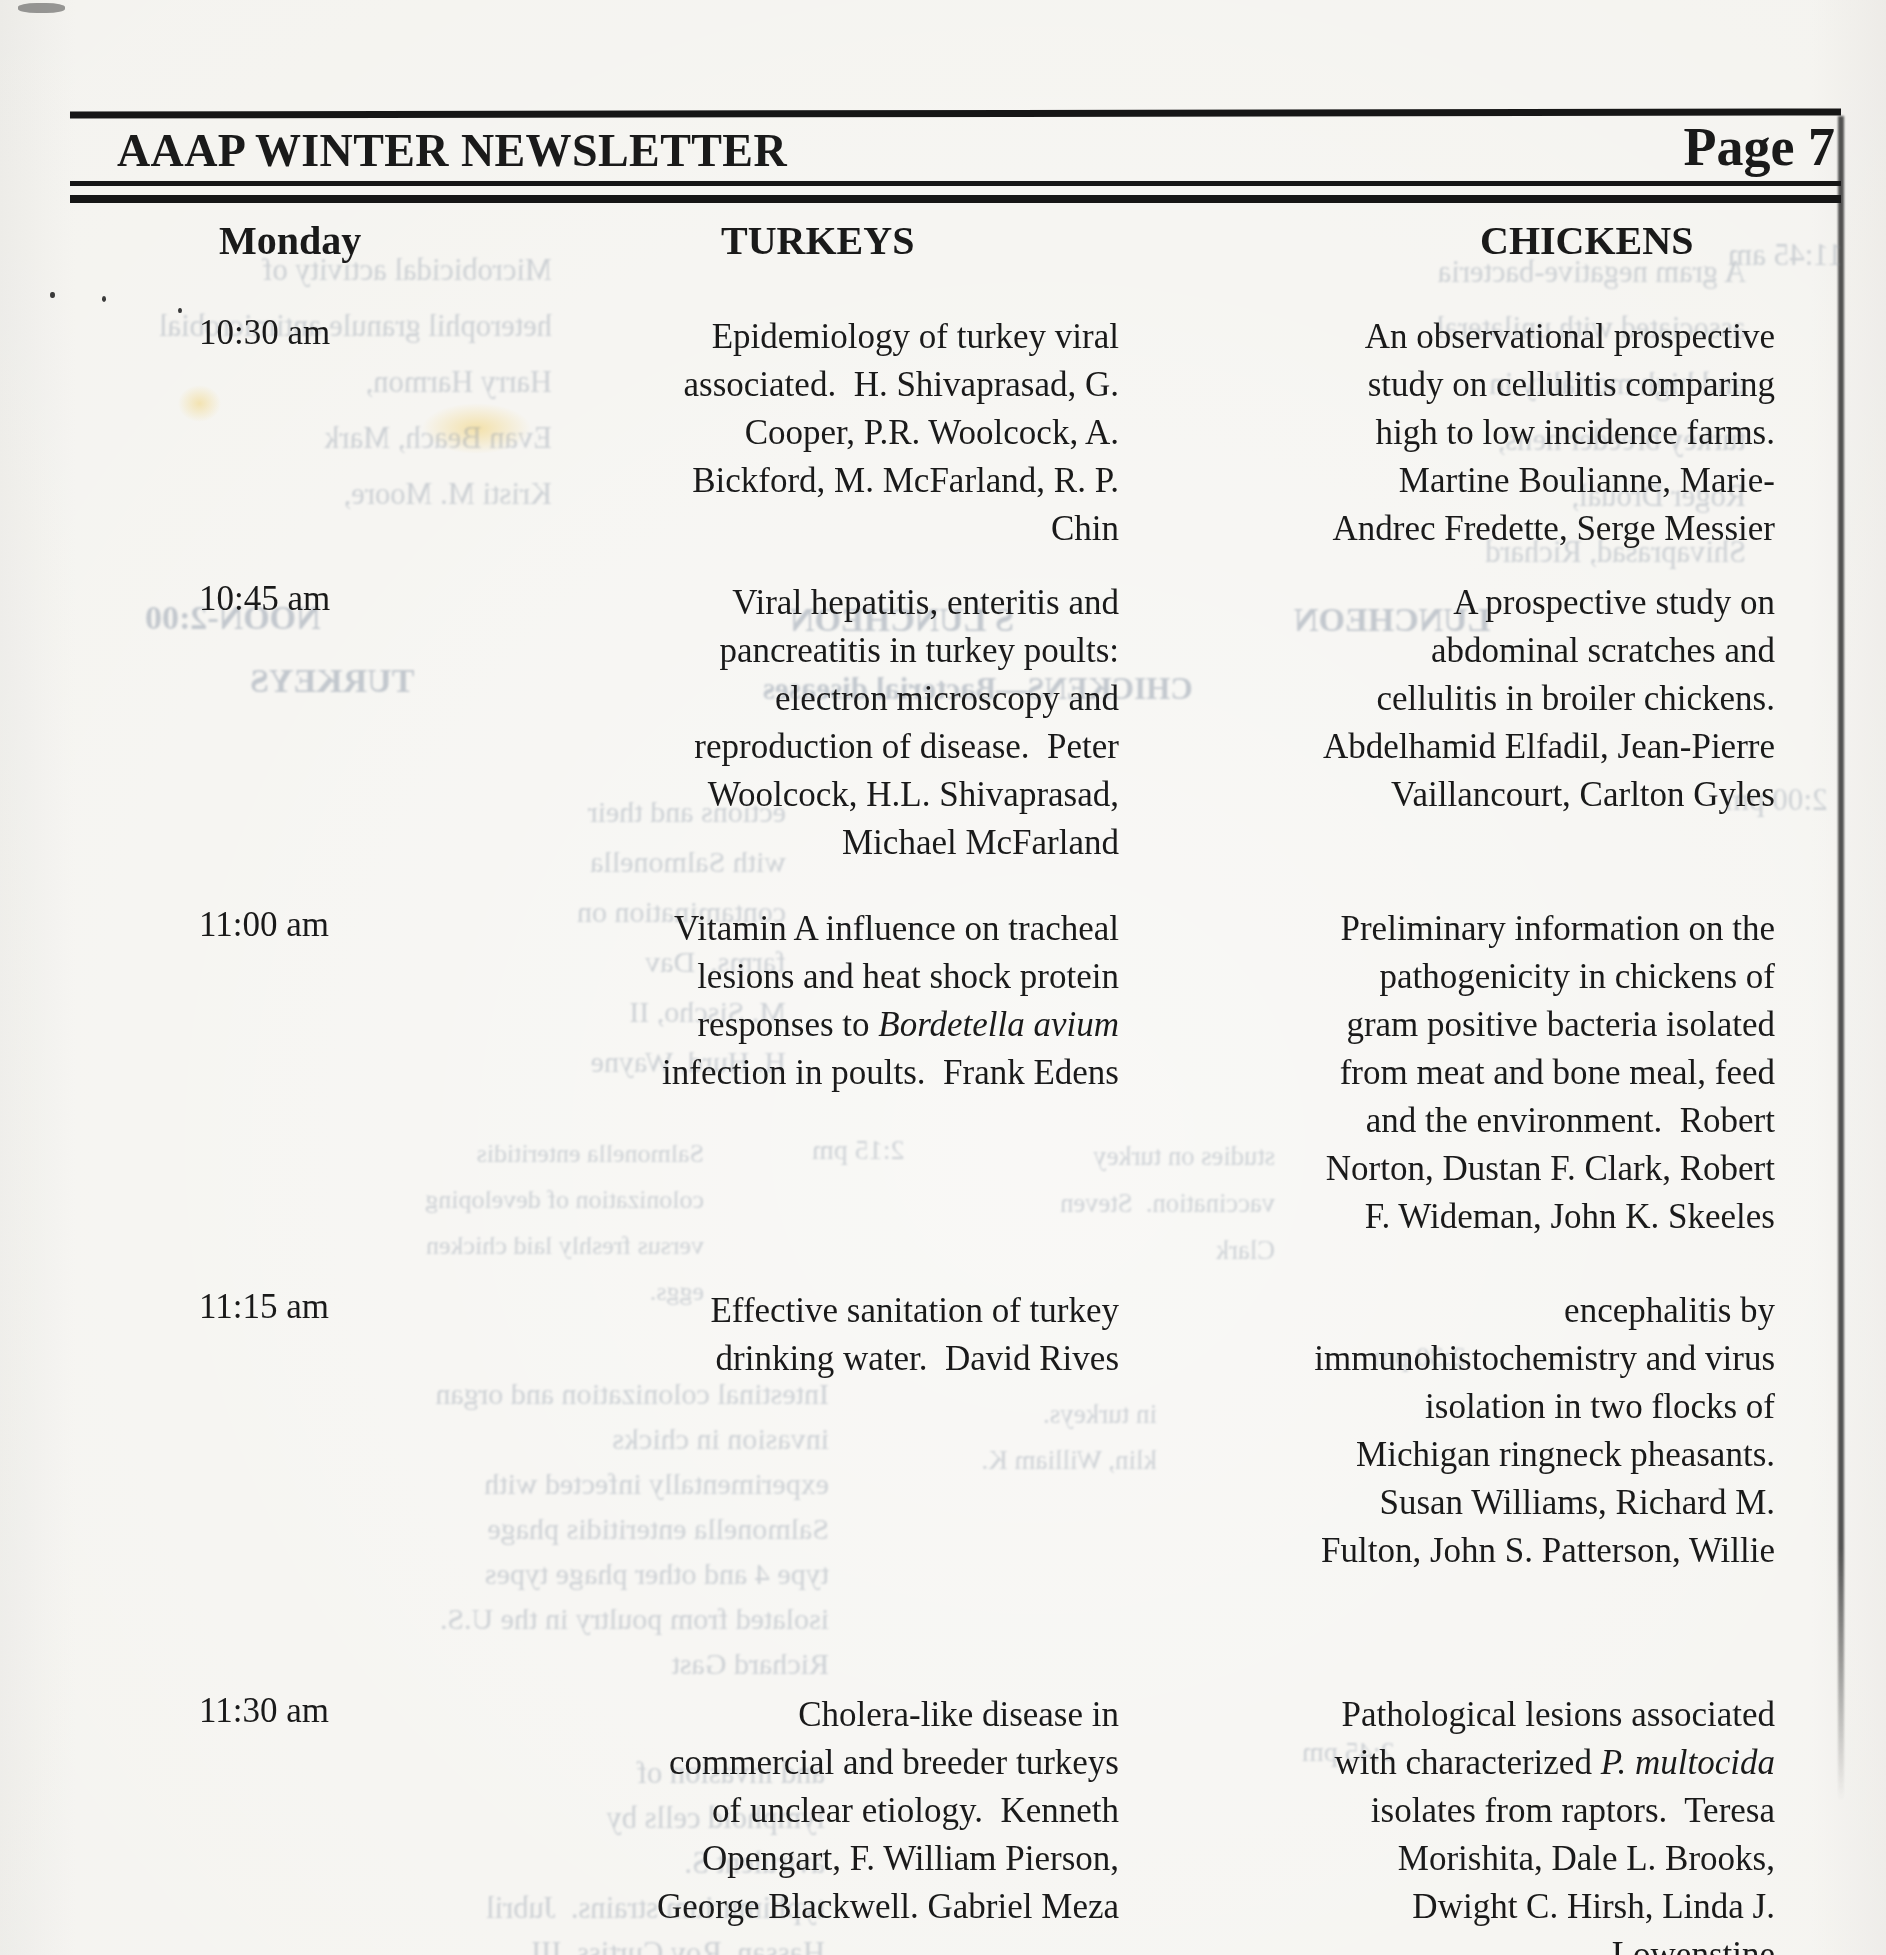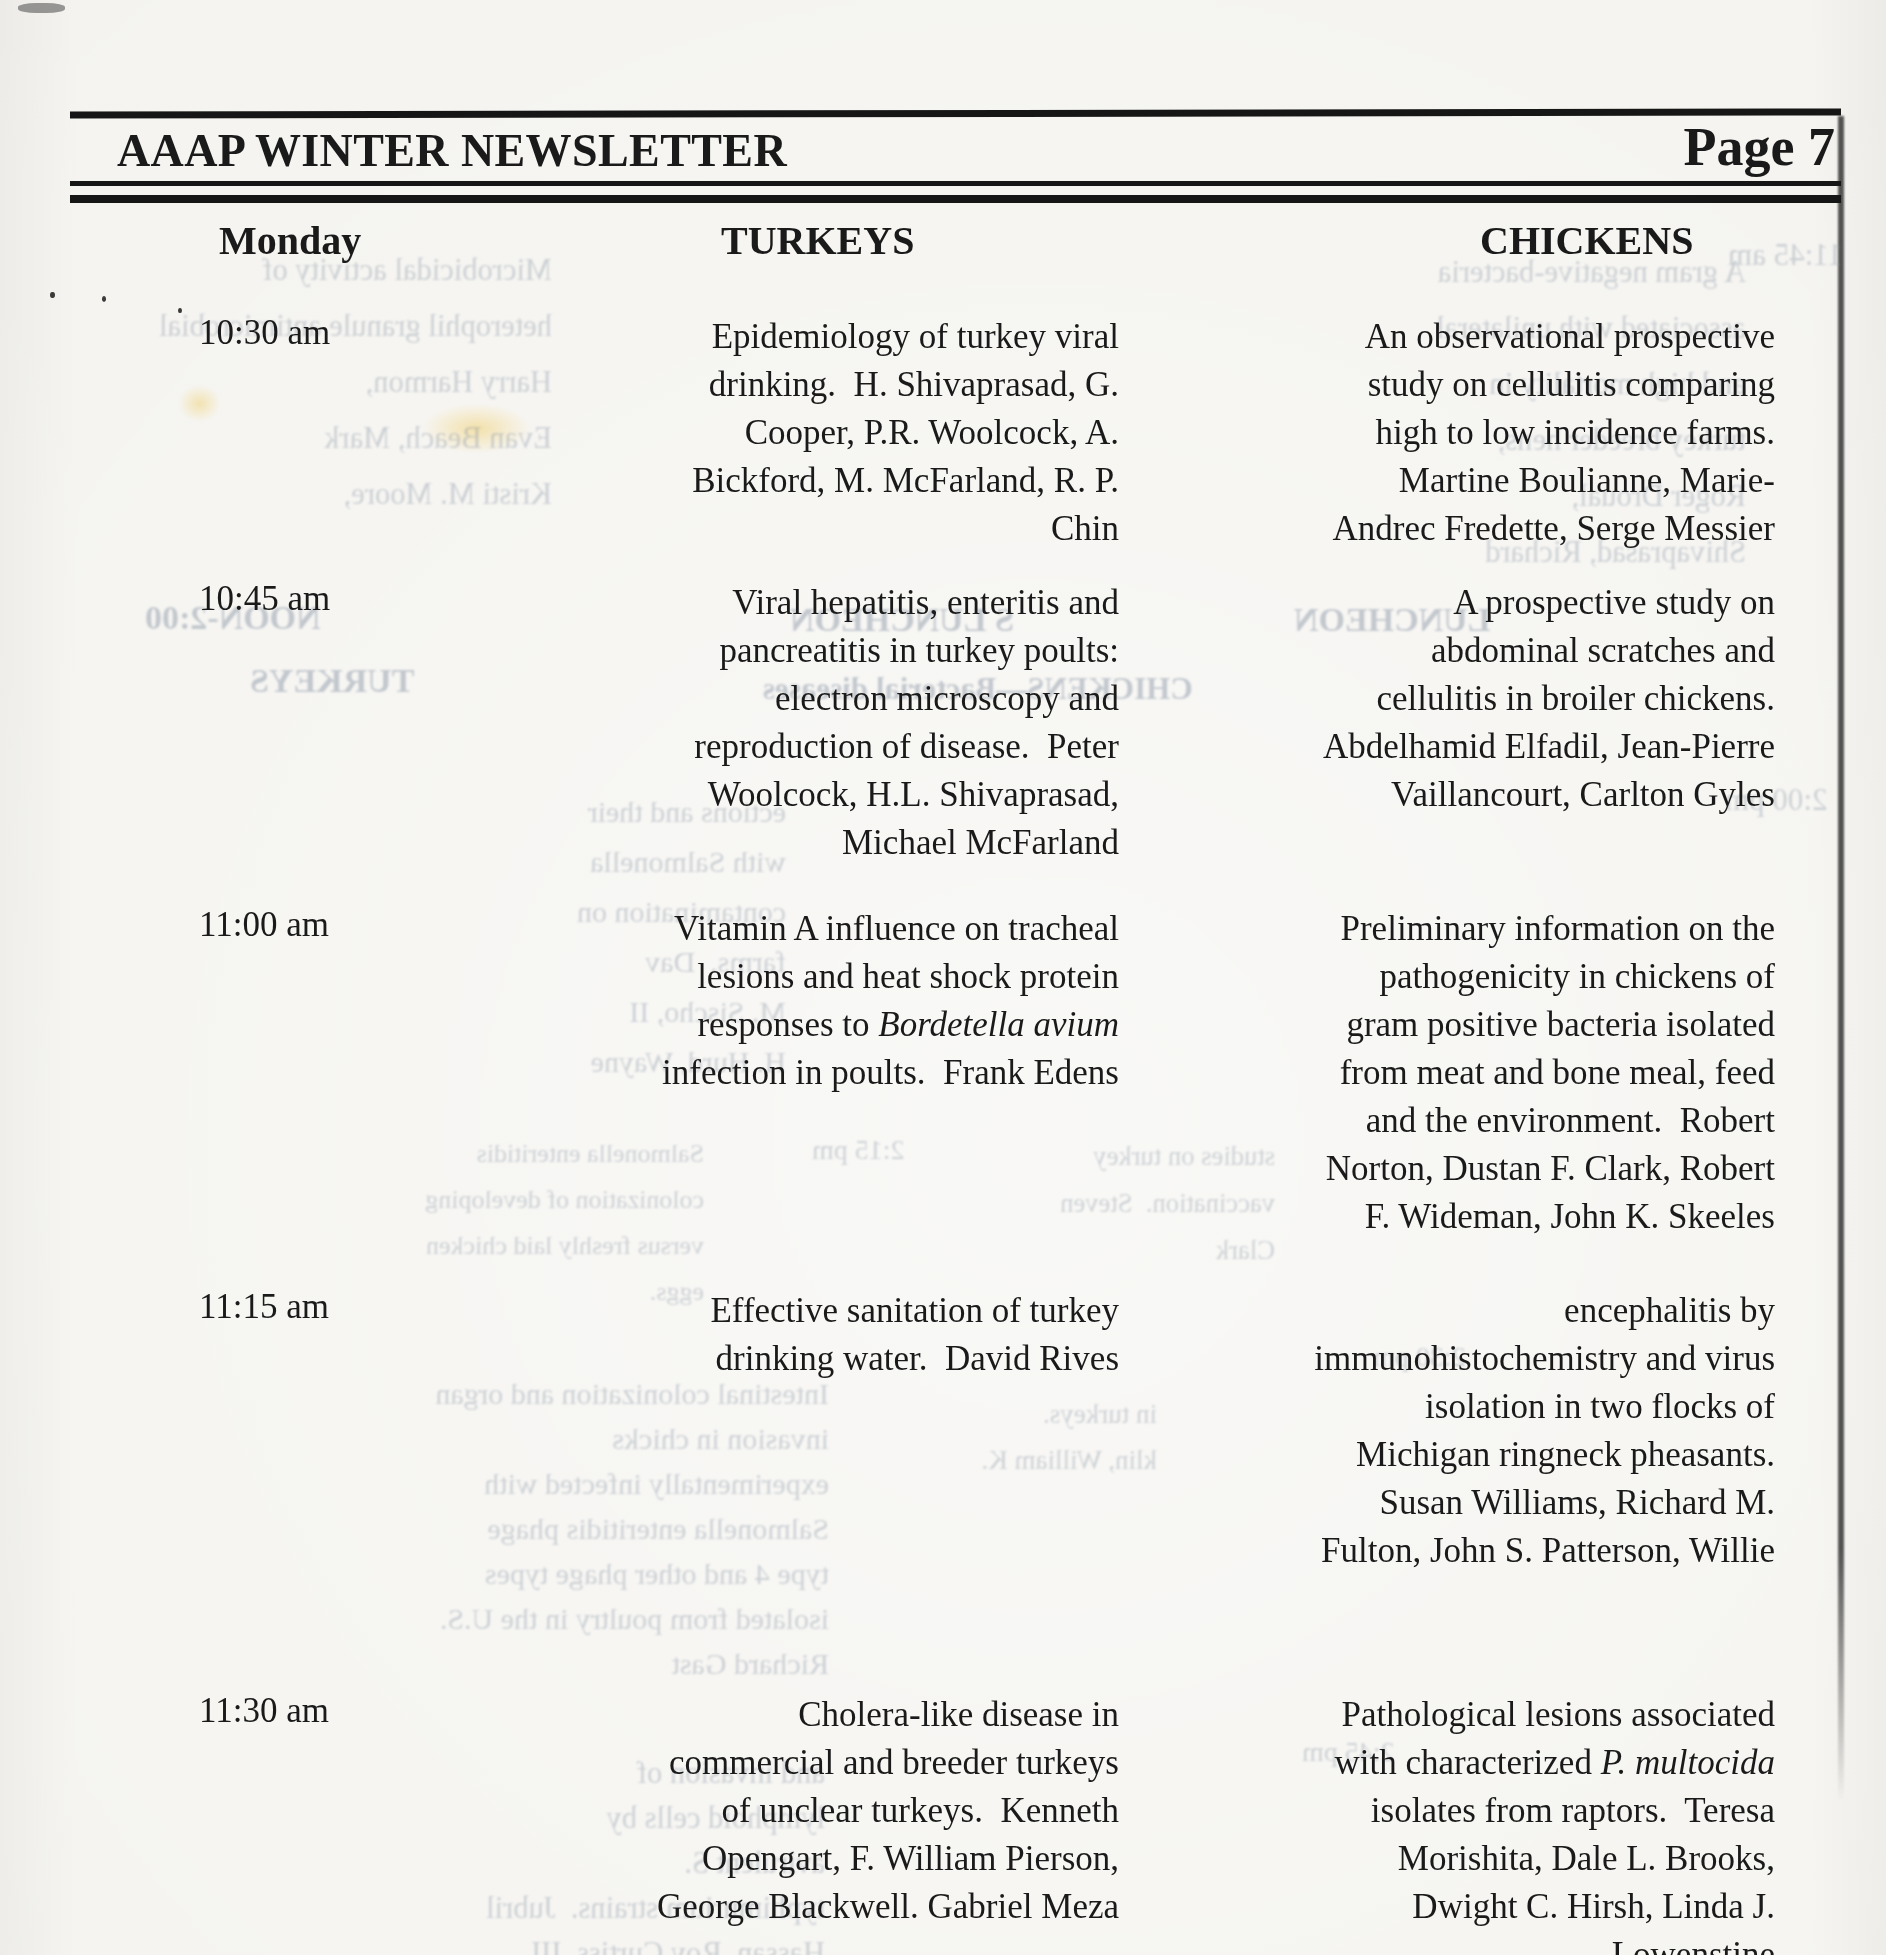--- a/index.html
+++ b/index.html
@@ -121,21 +121,21 @@
   <div class="rule" style="left:70px;top:195px;width:1771px;height:7.8px;"></div>
 
   <div class="colhead" style="left:219px;">Monday</div>
   <div class="colhead" style="left:721px;">TURKEYS</div>
   <div class="colhead" style="left:1447px;margin-left:33px;">CHICKENS</div>
 
   <div class="row" style="top:313px;">
     <div class="time">10:30 am</div>
     <div class="cell turkeys">
         <div class="line"><span>Epidemiology of turkey viral</span></div>
-        <div class="line"><span>drinking.  H. Shivaprasad, G.</span></div>
+        <div class="line"><span>associated.  H. Shivaprasad, G.</span></div>
         <div class="line"><span>Cooper, P.R. Woolcock, A.</span></div>
         <div class="line"><span>Bickford, M. McFarland, R. P.</span></div>
         <div class="line"><span>Chin</span></div>
       </div>
     <div class="cell chickens">
         <div class="line"><span>An observational prospective</span></div>
         <div class="line"><span>study on cellulitis comparing</span></div>
         <div class="line"><span>high to low incidence farms.</span></div>
         <div class="line"><span>Martine Boulianne, Marie-</span></div>
         <div class="line"><span>Andrec Fredette, Serge Messier</span></div>
@@ -190,21 +190,21 @@
         <div class="line"><span>Michigan ringneck pheasants.</span></div>
         <div class="line"><span>Susan Williams, Richard M.</span></div>
         <div class="line"><span>Fulton, John S. Patterson, Willie</span></div>
       </div>
   </div>
   <div class="row" style="top:1691px;">
     <div class="time">11:30 am</div>
     <div class="cell turkeys">
         <div class="line"><span>Cholera-like disease in</span></div>
         <div class="line"><span>commercial and breeder turkeys</span></div>
-        <div class="line"><span>of unclear turkeys.  Kenneth</span></div>
+        <div class="line"><span>of unclear etiology.  Kenneth</span></div>
         <div class="line"><span>Opengart, F. William Pierson,</span></div>
         <div class="line"><span>George Blackwell. Gabriel Meza</span></div>
       </div>
     <div class="cell chickens">
         <div class="line"><span>Pathological lesions associated</span></div>
         <div class="line"><span>with characterized </span><span class="ital">P. multocida</span></div>
         <div class="line"><span>isolates from raptors.  Teresa</span></div>
         <div class="line"><span>Morishita, Dale L. Brooks,</span></div>
         <div class="line"><span>Dwight C. Hirsh, Linda J.</span></div>
         <div class="line"><span>Lowenstine</span></div>

